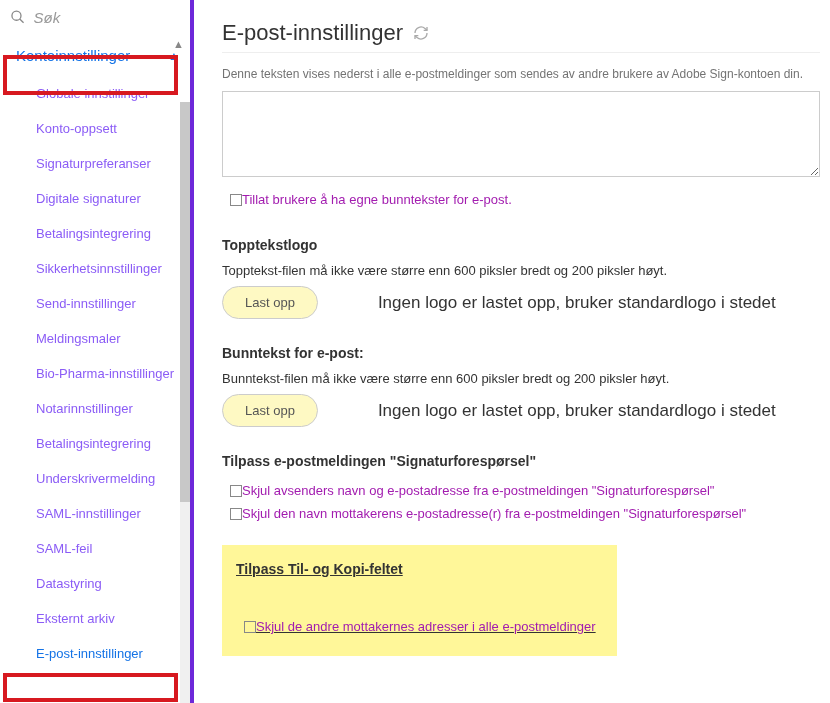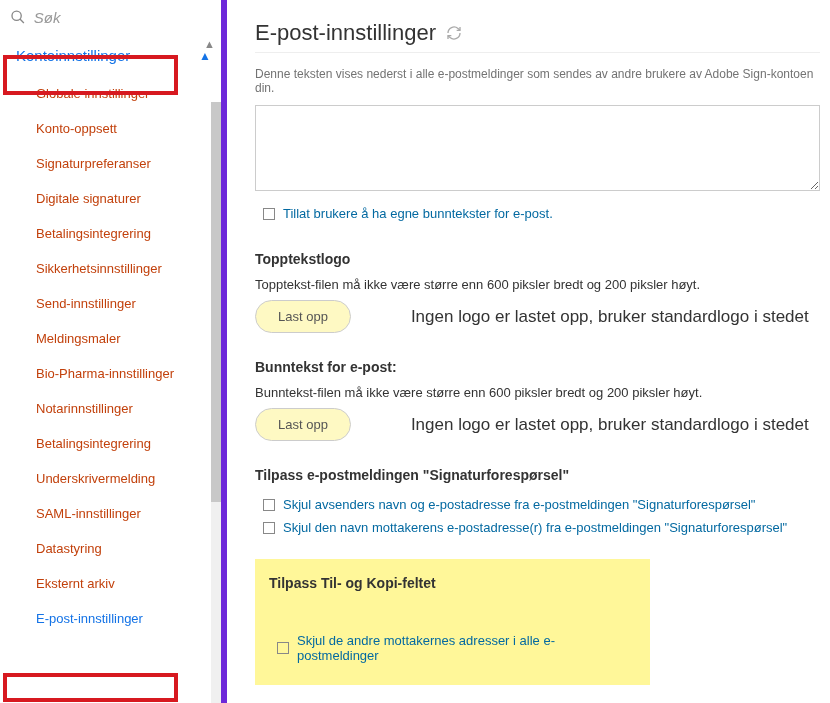--- a/index.html
+++ b/index.html
@@ -11,22 +11,22 @@
       font-family: -apple-system, BlinkMacSystemFont, "Segoe UI", Arial, sans-serif;
       font-size: 14px;
       color: #333;
       background: #fff;
       width: 830px;
       height: 703px;
       overflow: hidden;
       display: flex;
     }
     .sidebar {
-      width: 227px;
-      border-right: 6px solid #6d28d9;
+      width: 194px;
+      border-right: 4px solid #6d28d9;
       display: flex;
       flex-direction: column;
       position: relative;
     }
     .search-container {
       padding: 8px 10px;
       display: flex;
       align-items: center;
       gap: 8px;
       border-bottom: 1px solid transparent;
@@ -94,21 +94,21 @@
     .nav-list {
       list-style: none;
       flex: 1;
       overflow-y: auto;
       padding-left: 0;
       position: relative;
     }
     .nav-item {
       padding: 10px 10px 10px 36px;
       font-size: 13px;
-      color: #c2410c;
+      color: #8b5cf6;
       cursor: pointer;
     }
     .nav-item.selected {
       color: #1473e6;
     }
     .scrollbar-track {
       position: absolute;
       right: 0;
       top: 102px;
       bottom: 0;
@@ -157,24 +157,23 @@
       border: 1px solid #ccc;
       resize: both;
       font-family: inherit;
       font-size: 13px;
       padding: 6px;
       margin-bottom: 8px;
     }
     .checkbox-row {
       display: flex;
       align-items: center;
-      gap: 8px;
       padding: 4px 0 4px 8px;
       font-size: 13px;
-      color: #0369a1;
+      color: #a21caf;
     }
     .checkbox-box {
       width: 12px;
       height: 12px;
       border: 1px solid #888;
       display: inline-block;
       flex-shrink: 0;
       cursor: pointer;
     }
     .section-heading {
@@ -204,20 +203,21 @@
     }
     .status-text {
       font-size: 17px;
       color: #333;
     }
     .highlighted-section {
       background: #fff799;
       padding: 16px 14px 18px 14px;
       margin-top: 20px;
       width: 395px;
+      text-decoration: underline;
     }
     .highlighted-section .section-heading {
       margin-top: 0;
       font-size: 14px;
     }
     .highlighted-section .checkbox-row {
       padding-left: 8px;
       margin-top: 38px;
     }
   </style>
@@ -248,20 +248,21 @@
     <li class="nav-item"><span>Digitale signaturer</span></li>
     <li class="nav-item"><span>Betalingsintegrering</span></li>
     <li class="nav-item"><span>Sikkerhetsinnstillinger</span></li>
     <li class="nav-item"><span>Send-innstillinger</span></li>
     <li class="nav-item"><span>Meldingsmaler</span></li>
     <li class="nav-item"><span>Bio-Pharma-innstillinger</span></li>
     <li class="nav-item"><span>Notarinnstillinger</span></li>
     <li class="nav-item"><span>Betalingsintegrering</span></li>
     <li class="nav-item"><span>Underskrivermelding</span></li>
     <li class="nav-item"><span>SAML-innstillinger</span></li>
+    <li class="nav-item"><span>SAML-feil</span></li>
     <li class="nav-item"><span>Datastyring</span></li>
     <li class="nav-item"><span>Eksternt arkiv</span></li>
     <li class="nav-item selected"><span>E-post-innstillinger</span></li>
   </ul>
 
   <div class="scrollbar-track">
     <div class="scrollbar-thumb"></div>
   </div>
 
   <div class="highlight-box-2"></div>

